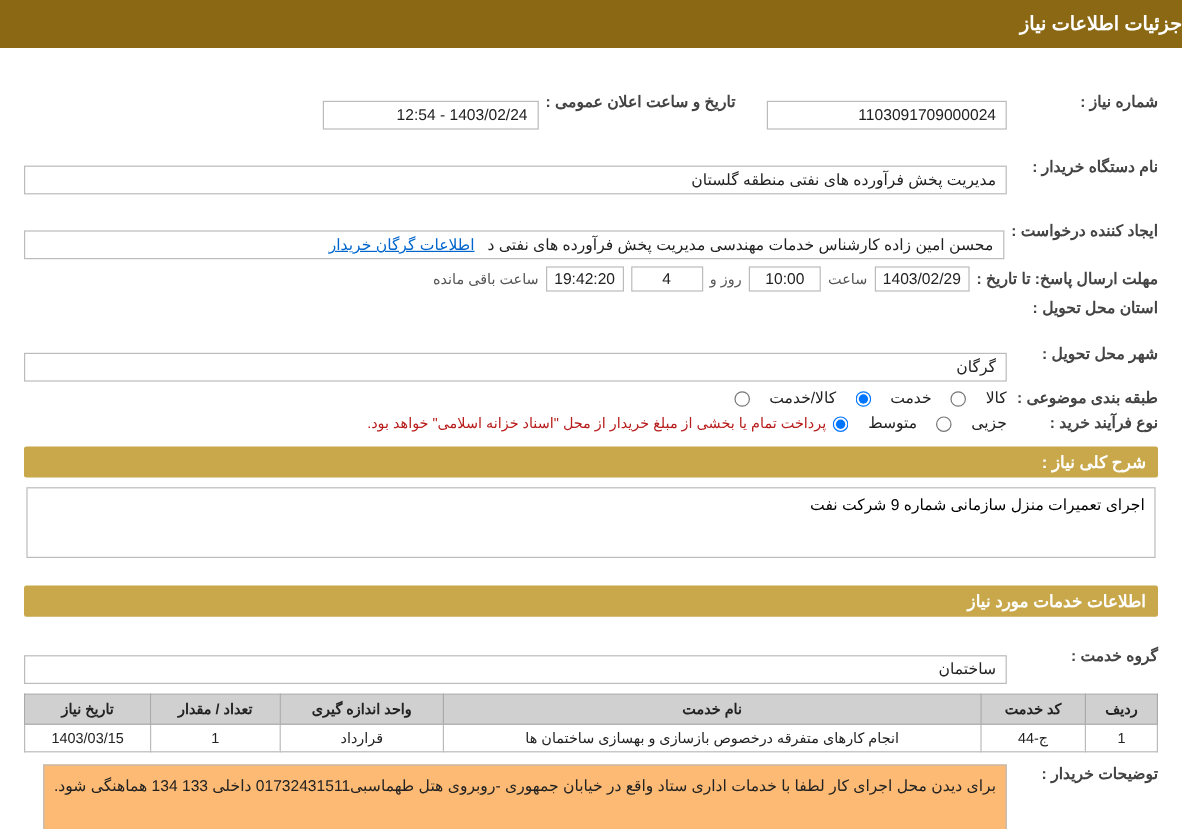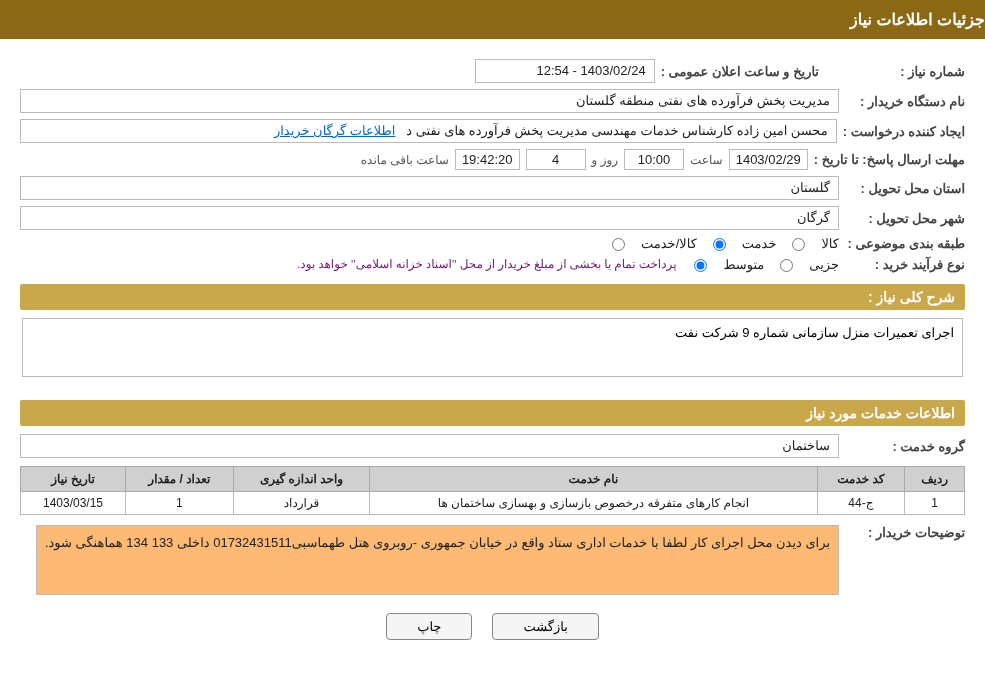--- a/index.html
+++ b/index.html
@@ -50,20 +50,21 @@
       min-width: 120px;
       text-align: right;
     }
     .value-box {
       border: 1px solid #bbb;
       background: #fff;
       padding: 3px 8px;
       min-height: 24px;
       flex: 1;
       text-align: right;
+      margin-top: 24px;
     }
     .value-box.narrow {
       flex: 0 0 200px;
     }
     .value-box.wide {
       flex: 1;
     }
     .link-text {
       color: #0066cc;
       text-decoration: underline;
@@ -154,36 +155,36 @@
       font-size: 13px;
       cursor: pointer;
       background: #f5f5f5;
       font-family: Tahoma, Arial, sans-serif;
     }
     .content-relative {
       position: relative;
     }
     .inline-note {
       font-size: 12px;
-      color: #701a75;
-      margin-right: 12px;
-      font-family: Liberation Serif, serif;
+      color: #b91c1c;
+      margin-right: 0;
     }
   </style>
 </head>
 <body>
 
 <div class="page-wrapper">
   <div class="page-header">
     <span>جزئیات اطلاعات نیاز</span>
   </div>
   <div class="content content-relative">
 
     <div class="info-row" style="margin-top:10px;">
       <span class="label">شماره نیاز :</span>
+      <div class="value-box narrow">1103091709000024</div>
       <span class="label" style="min-width:auto; margin-right:20px;">تاریخ و ساعت اعلان عمومی :</span>
       <div class="value-box" style="max-width:180px;">1403/02/24 - 12:54</div>
     </div>
 
     <div class="info-row">
       <span class="label">نام دستگاه خریدار :</span>
       <div class="value-box wide">مدیریت پخش فرآورده های نفتی منطقه گلستان</div>
     </div>
 
     <div class="info-row">
@@ -203,21 +204,20 @@
         <div class="small-box">10:00</div>
         <span class="small-label">روز و</span>
         <div class="small-box">4</div>
         <div class="small-box">19:42:20</div>
         <span class="small-label">ساعت باقی مانده</span>
       </div>
     </div>
 
     <div class="info-row">
       <span class="label">استان محل تحویل :</span>
-      <div class="value-box wide">گلستان</div>
     </div>
 
     <div class="info-row">
       <span class="label">شهر محل تحویل :</span>
       <div class="value-box wide">گرگان</div>
     </div>
 
     <div class="info-row">
       <span class="label">طبقه بندی موضوعی :</span>
       <div class="radio-group">

